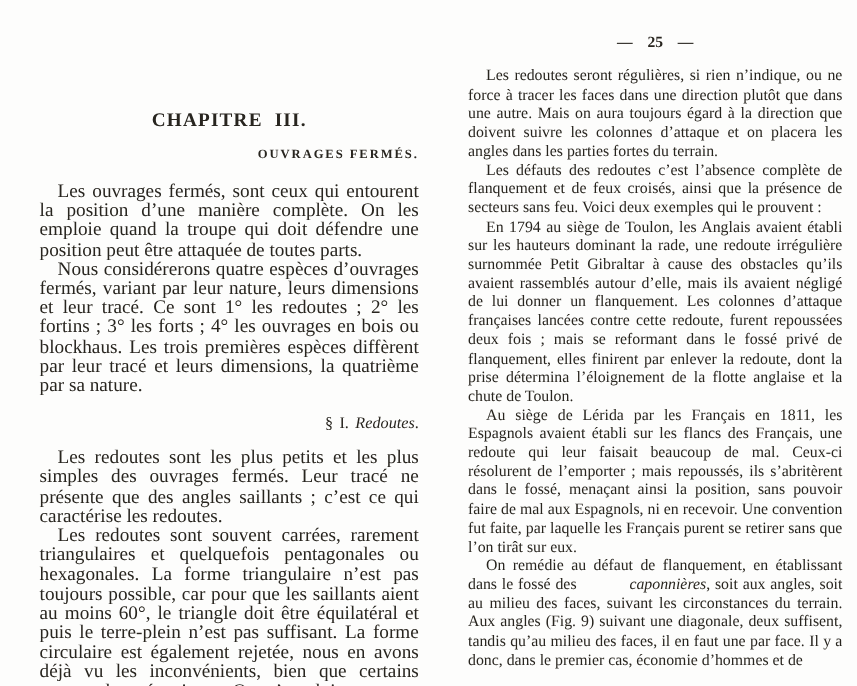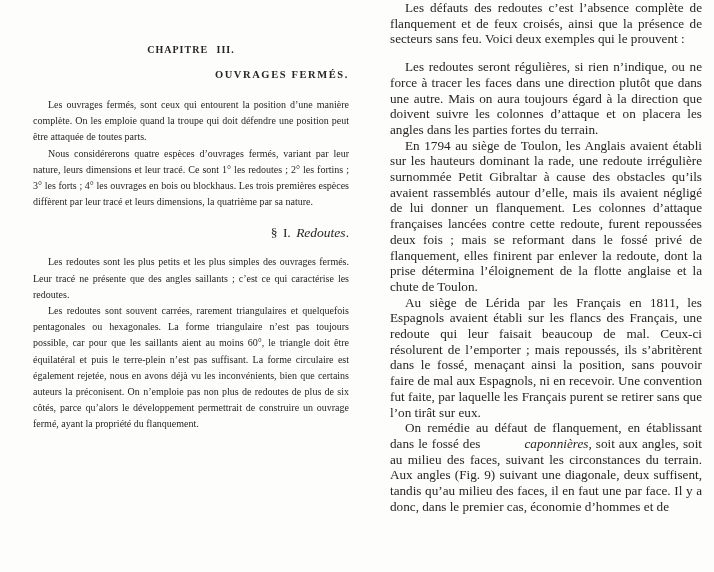--- a/index.html
+++ b/index.html
@@ -16,24 +16,24 @@
     overflow: hidden;
   }
   .column {
     position: absolute;
     top: 0;
   }
   .col-left  { left: 33px;  width: 316px; }
   .col-right { left: 390px; width: 312px; }
 
   .chapter-title {
-    margin-top: 44px;
+    margin-top: 92px;
     text-align: center;
     font-weight: bold;
-    font-size: 10px;
+    font-size: 16px;
     letter-spacing: 1px;
     word-spacing: 5px;
   }
   .chapter-subtitle {
     margin-top: 14px;
     text-align: right;
     font-weight: bold;
     font-size: 10.5px;
     letter-spacing: 1.6px;
   }
@@ -49,21 +49,21 @@
     text-align: right;
     font-size: 13.5px;
     word-spacing: 2px;
   }
   .section-heading i { font-style: italic; }
 
   p.body-par {
     margin: 0;
     text-align: justify;
     text-indent: 15px;
-    font-size: 10px;
+    font-size: 16px;
     line-height: 16.2px;
   }
   .col-right p.body-par {
     font-size: 13.2px;
     line-height: 15.7px;
   }
   .col-left p.first-par  { margin-top: 17px; }
   .col-right p.first-par { margin-top: 12px; }
   p.body-par i { font-style: italic; margin-left: 40px; }
 </style>
@@ -79,22 +79,23 @@
 
   <div class="section-heading">
     <span>§ I. </span><i>Redoutes</i><span>.</span>
   </div>
 
   <p class="body-par">Les redoutes sont les plus petits et les plus simples des ouvrages fermés. Leur tracé ne présente que des angles saillants ; c’est ce qui caractérise les redoutes.</p>
   <p class="body-par">Les redoutes sont souvent carrées, rarement triangulaires et quelquefois pentagonales ou hexagonales. La forme triangulaire n’est pas toujours possible, car pour que les saillants aient au moins 60°, le triangle doit être équilatéral et puis le terre-plein n’est pas suffisant. La forme circulaire est également rejetée, nous en avons déjà vu les inconvénients, bien que certains auteurs la préconisent. On n’emploie pas non plus de redoutes de plus de six côtés, parce qu’alors le développement permettrait de construire un ouvrage fermé, ayant la propriété du flanquement.</p>
 </div>
 
 <div class="column col-right">
+  <div class="page-number">— 25 —</div>
 
+  <p class="body-par first-par">Les redoutes seront régulières, si rien n’indique, ou ne force à tracer les faces dans une direction plutôt que dans une autre. Mais on aura toujours égard à la direction que doivent suivre les colonnes d’attaque et on placera les angles dans les parties fortes du terrain.</p>
   <p class="body-par">Les défauts des redoutes c’est l’absence complète de flanquement et de feux croisés, ainsi que la présence de secteurs sans feu. Voici deux exemples qui le prouvent :</p>
-  <p class="body-par first-par">Les redoutes seront régulières, si rien n’indique, ou ne force à tracer les faces dans une direction plutôt que dans une autre. Mais on aura toujours égard à la direction que doivent suivre les colonnes d’attaque et on placera les angles dans les parties fortes du terrain.</p>
   <p class="body-par">En 1794 au siège de Toulon, les Anglais avaient établi sur les hauteurs dominant la rade, une redoute irrégulière surnommée Petit Gibraltar à cause des obstacles qu’ils avaient rassemblés autour d’elle, mais ils avaient négligé de lui donner un flanquement. Les colonnes d’attaque françaises lancées contre cette redoute, furent repoussées deux fois ; mais se reformant dans le fossé privé de flanquement, elles finirent par enlever la redoute, dont la prise détermina l’éloignement de la flotte anglaise et la chute de Toulon.</p>
   <p class="body-par">Au siège de Lérida par les Français en 1811, les Espagnols avaient établi sur les flancs des Français, une redoute qui leur faisait beaucoup de mal. Ceux-ci résolurent de l’emporter ; mais repoussés, ils s’abritèrent dans le fossé, menaçant ainsi la position, sans pouvoir faire de mal aux Espagnols, ni en recevoir. Une convention fut faite, par laquelle les Français purent se retirer sans que l’on tirât sur eux.</p>
 
   <p class="body-par">
     <span>On remédie au défaut de flanquement, en établissant dans le fossé des </span><i>caponnières</i><span>, soit aux angles, soit au milieu des faces, suivant les circonstances du terrain. Aux angles (Fig. 9) suivant une diagonale, deux suffisent, tandis qu’au milieu des faces, il en faut une par face. Il y a donc, dans le premier cas, économie d’hommes et de</span>
   </p>
 </div>
 
 </body></html>

